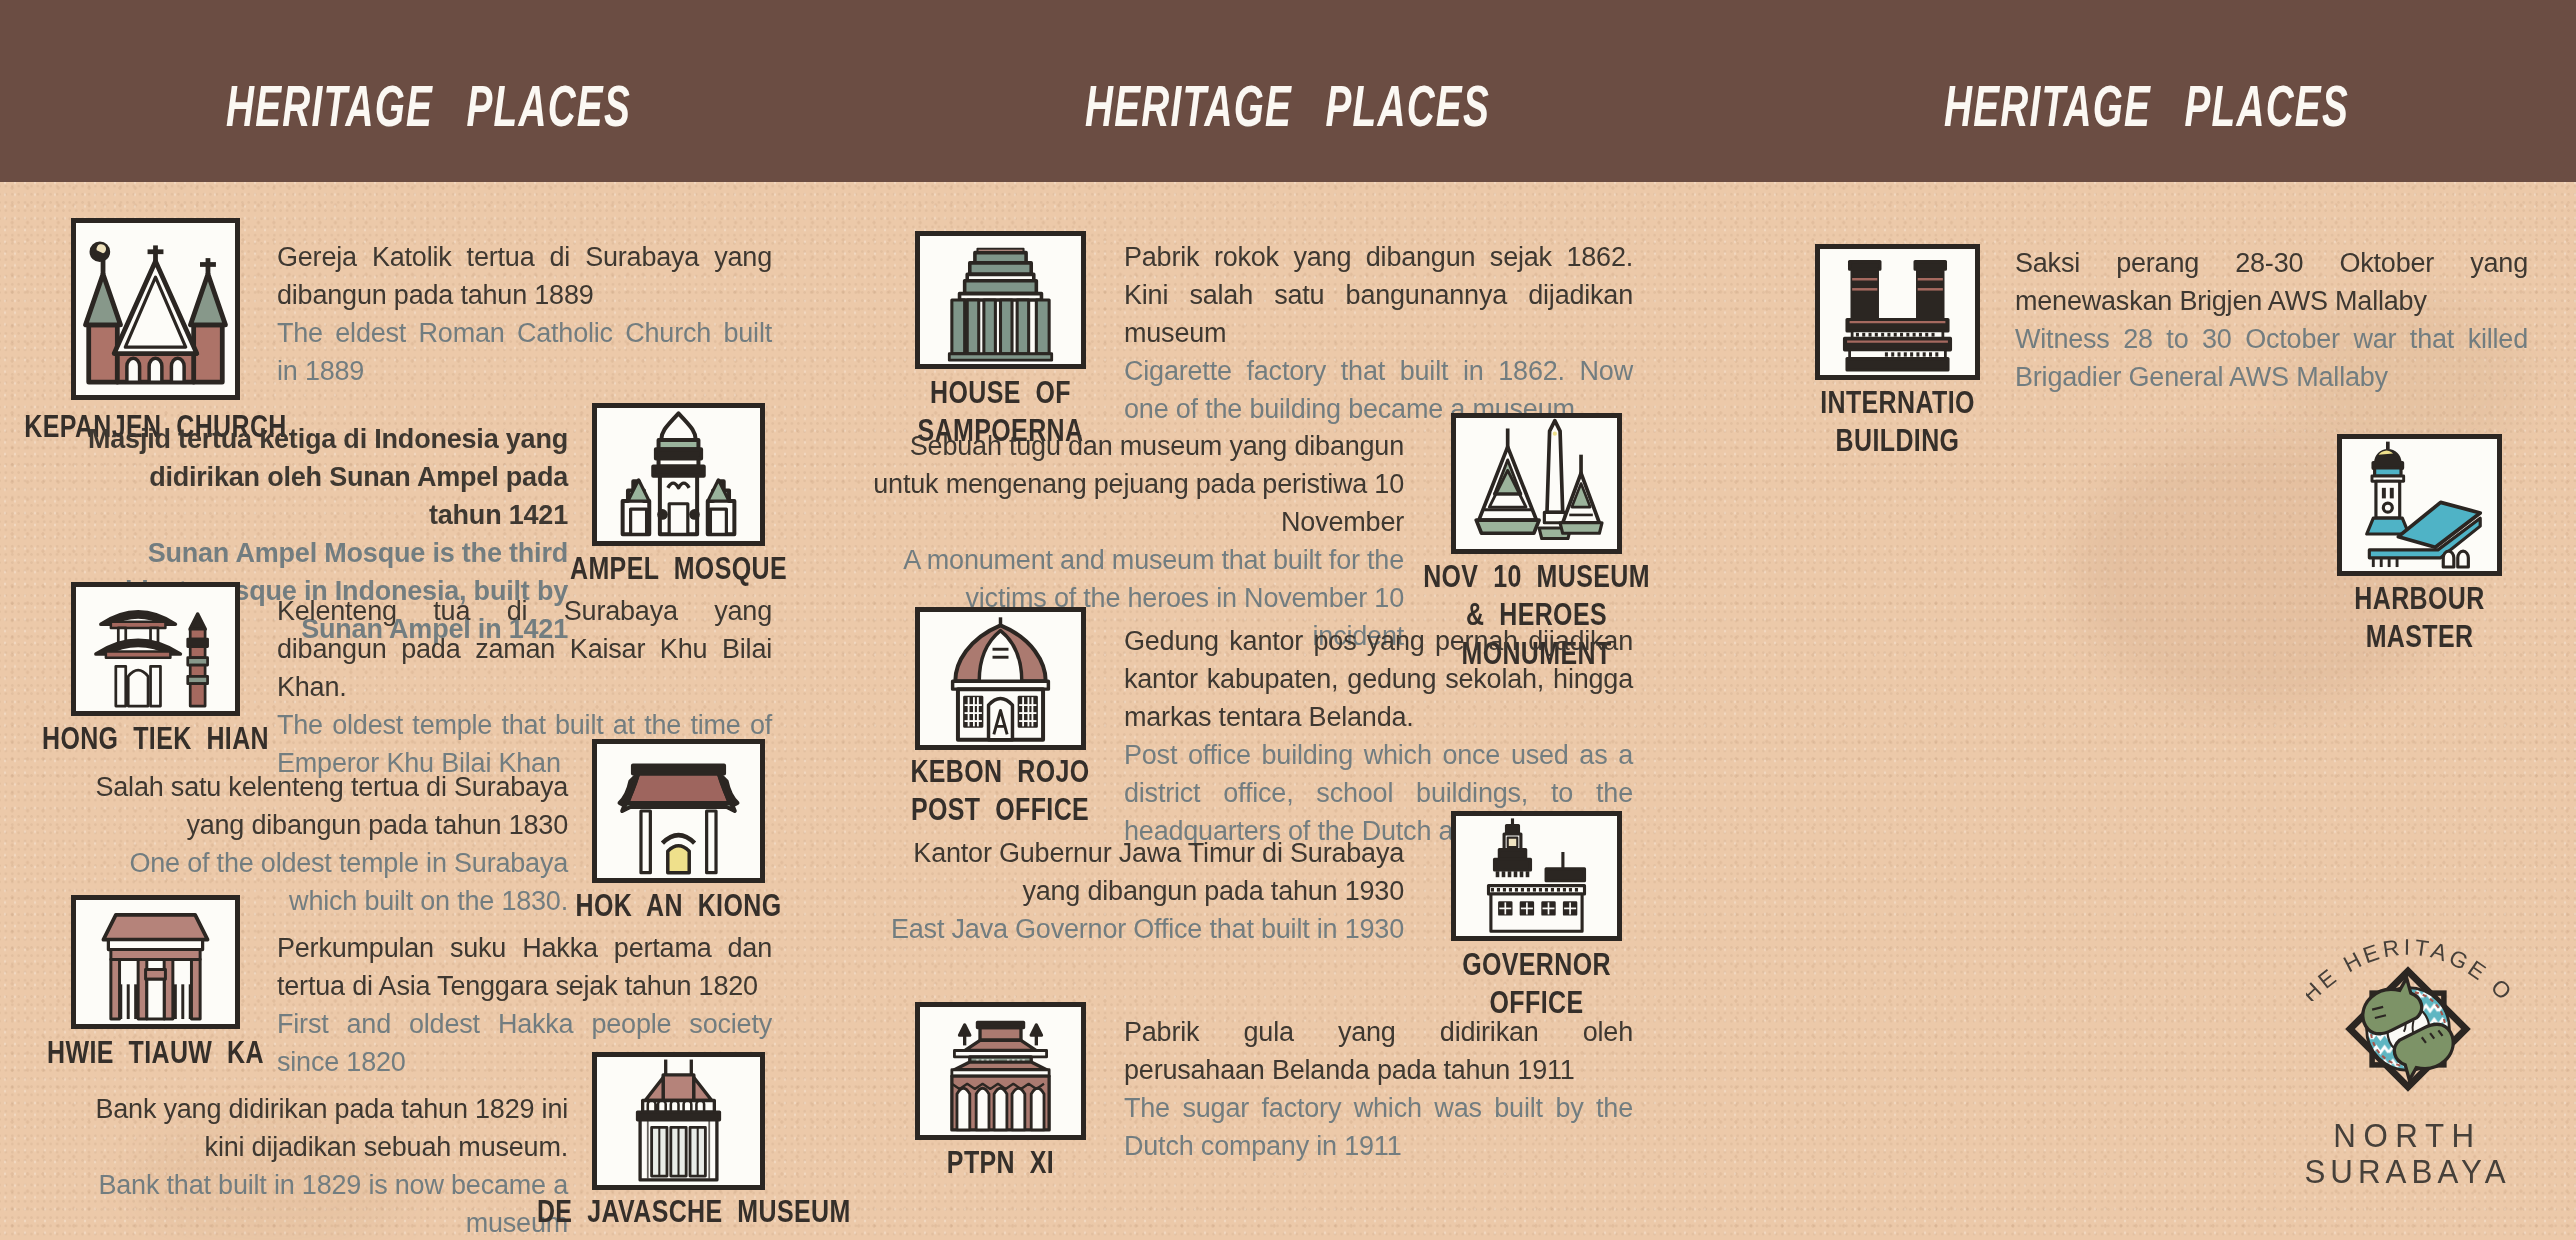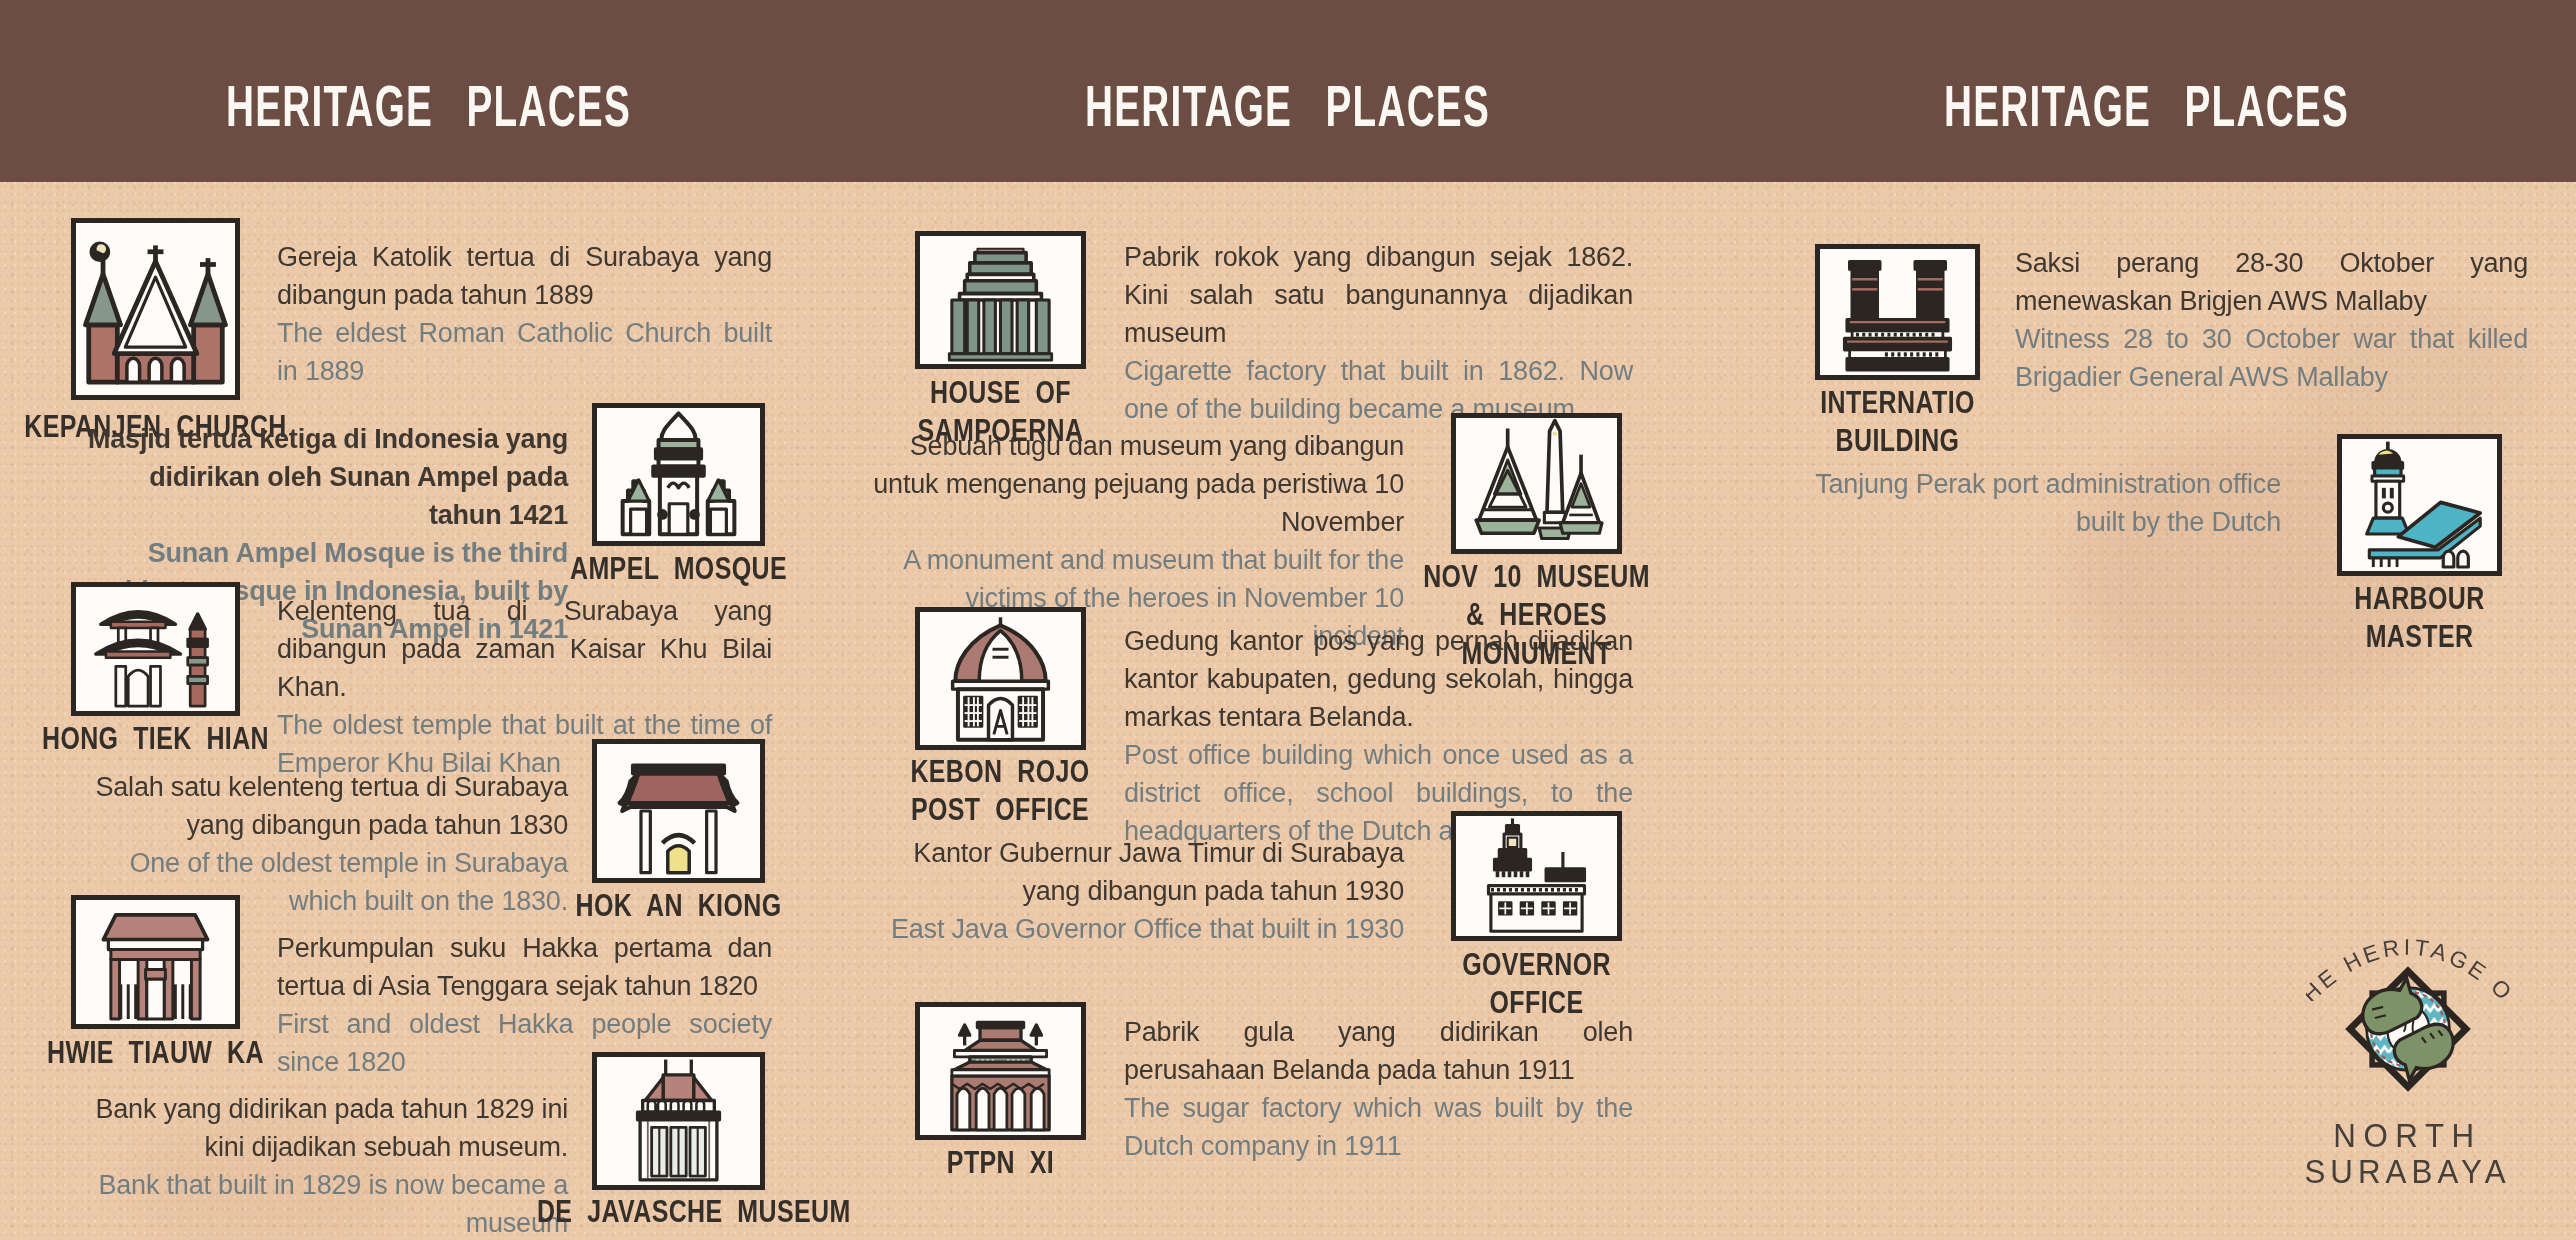--- a/index.html
+++ b/index.html
@@ -8,21 +8,21 @@
     background-color:#ecc9a9;
     background-image:
       radial-gradient(rgba(255,255,255,.28) 0.9px, transparent 1.5px),
       radial-gradient(rgba(150,105,70,.13) 1.2px, transparent 1.9px),
       radial-gradient(rgba(120,80,55,.09) 0.9px, transparent 1.4px);
     background-size:10px 11.8px,15.4px 17.3px,6.4px 8.2px;
     background-position:0 0,4.5px 6.4px,2.7px 1.8px;
     font-family:"Liberation Sans",sans-serif;
   }
   .stain{position:absolute;border-radius:50%;filter:blur(20px);pointer-events:none;}
-  .band{position:absolute;left:0;top:0;width:2576px;height:182px;background:#6b4d43;}
+  .band{position:absolute;left:0;top:0;width:2576px;height:182px;background:#6b4d43;font-style:italic;}
   .band-title{
     position:absolute;top:106px;height:0;display:flex;align-items:center;justify-content:center;
     width:727px;color:#fbf8f3;font-weight:700;font-size:57px;letter-spacing:1.8px;word-spacing:.55em;
     white-space:nowrap;transform:scaleX(.68);
   }
   .entry{display:contents;}
   .icon-box{position:absolute;background:#fdfcf8;border:5.5px solid #2b2622;box-sizing:border-box;}
   .icon-box svg{display:block;width:100%;height:100%;}
   .icon-label{
     position:absolute;color:#352f2a;font-weight:700;font-size:32px;line-height:1.2;
@@ -509,21 +509,20 @@
     <div class="icon-label" style="left:1784px;top:383px;width:227px;">INTERNATIO BUILDING</div>
     <div class="txt just" style="left:2015px;top:244px;width:513px;">
       <p class="id">Saksi perang 28-30 Oktober yang menewaskan Brigjen AWS Mallaby</p>
       <p class="en">Witness 28 to 30 October war that killed Brigadier General AWS Mallaby</p>
     </div>
   </section>
 
   
   <section class="entry">
     <div class="txt right" style="left:1763px;top:465px;width:518px;">
-      <p class="en">Tanjung Perak port administration office built by the Dutch</p>
     </div>
     <div class="icon-box" style="left:2337px;top:434px;width:165px;height:142px;">
       <svg viewBox="0 0 100 100">
         <g stroke="#2b2622" stroke-width="2.8" stroke-linejoin="round">
           <line x1="26" y1="2" x2="26" y2="8"></line>
           <path d="M17 18 a9 9 0 0 1 18 0 Z" fill="#2b2622"></path>
           <path d="M19 12 a7 7 0 0 1 11 -1 Z" fill="#efe08b" stroke="none"></path>
           <rect x="15" y="18" width="22" height="4" fill="#2b2622"></rect>
           <rect x="16" y="22" width="20" height="6" fill="#4fb3c6" stroke-width="2.4"></rect>
           <rect x="14" y="28" width="24" height="4" fill="#fdfcf8" stroke-width="2.2"></rect>

